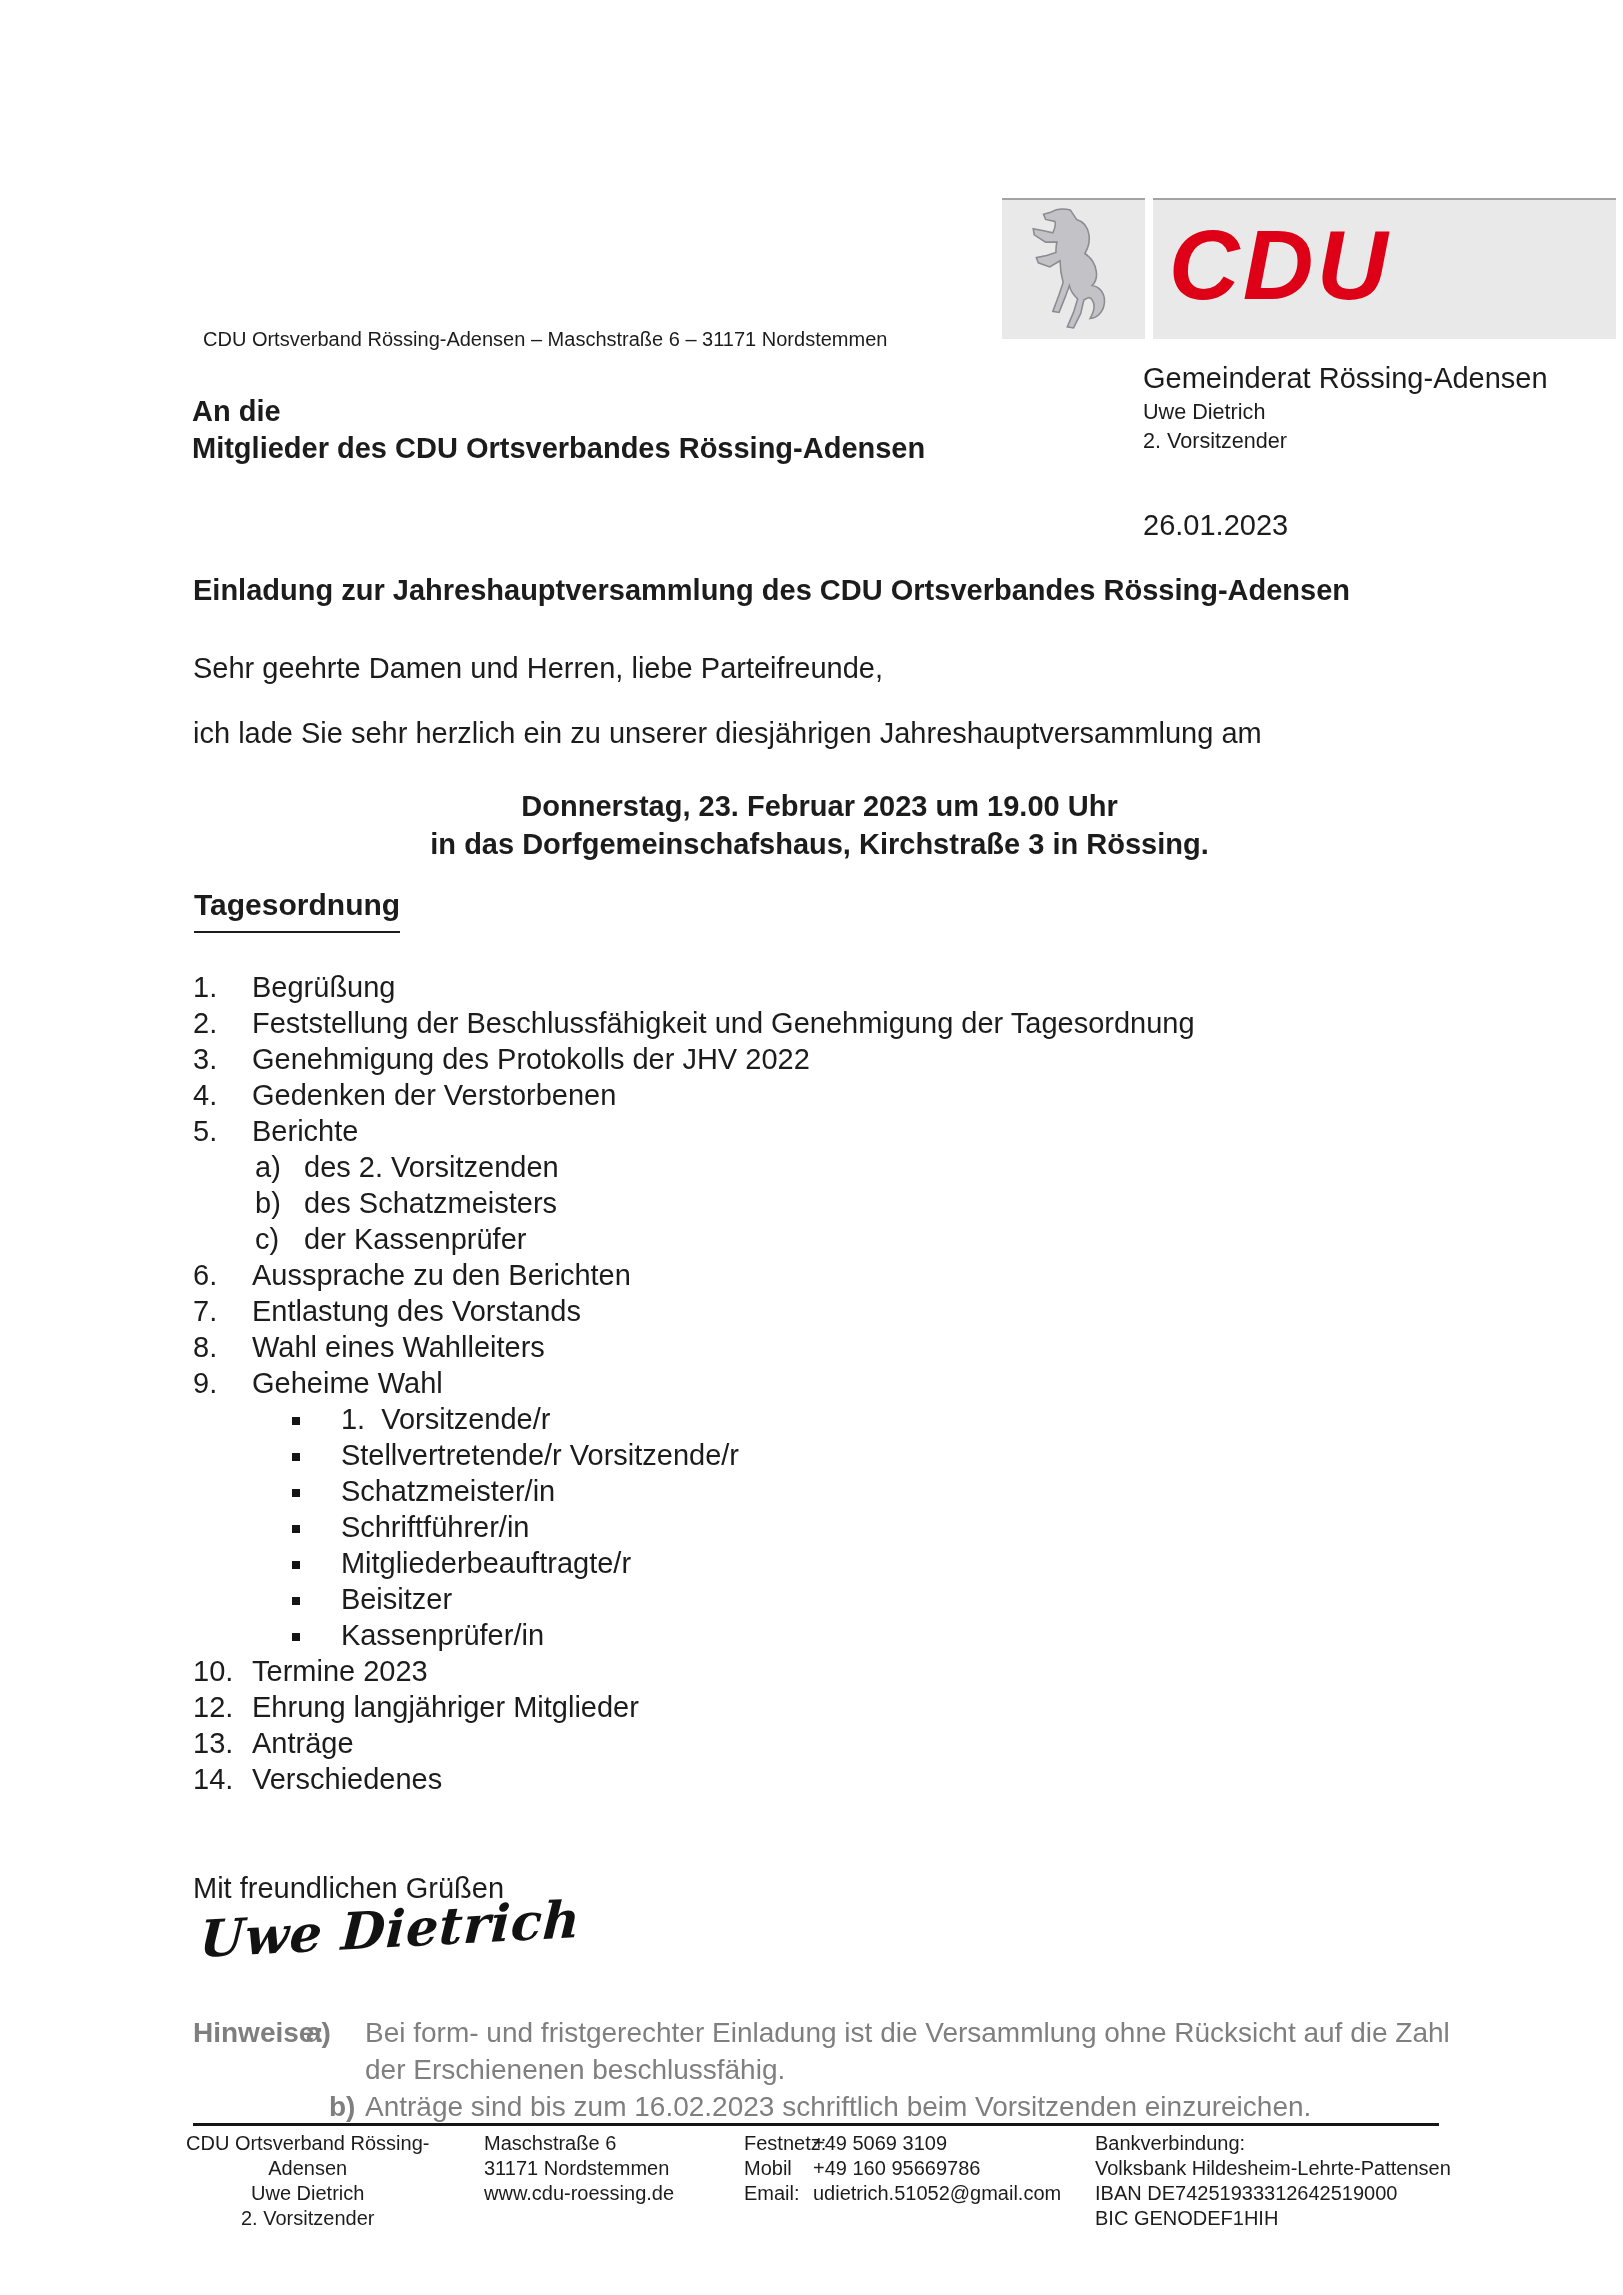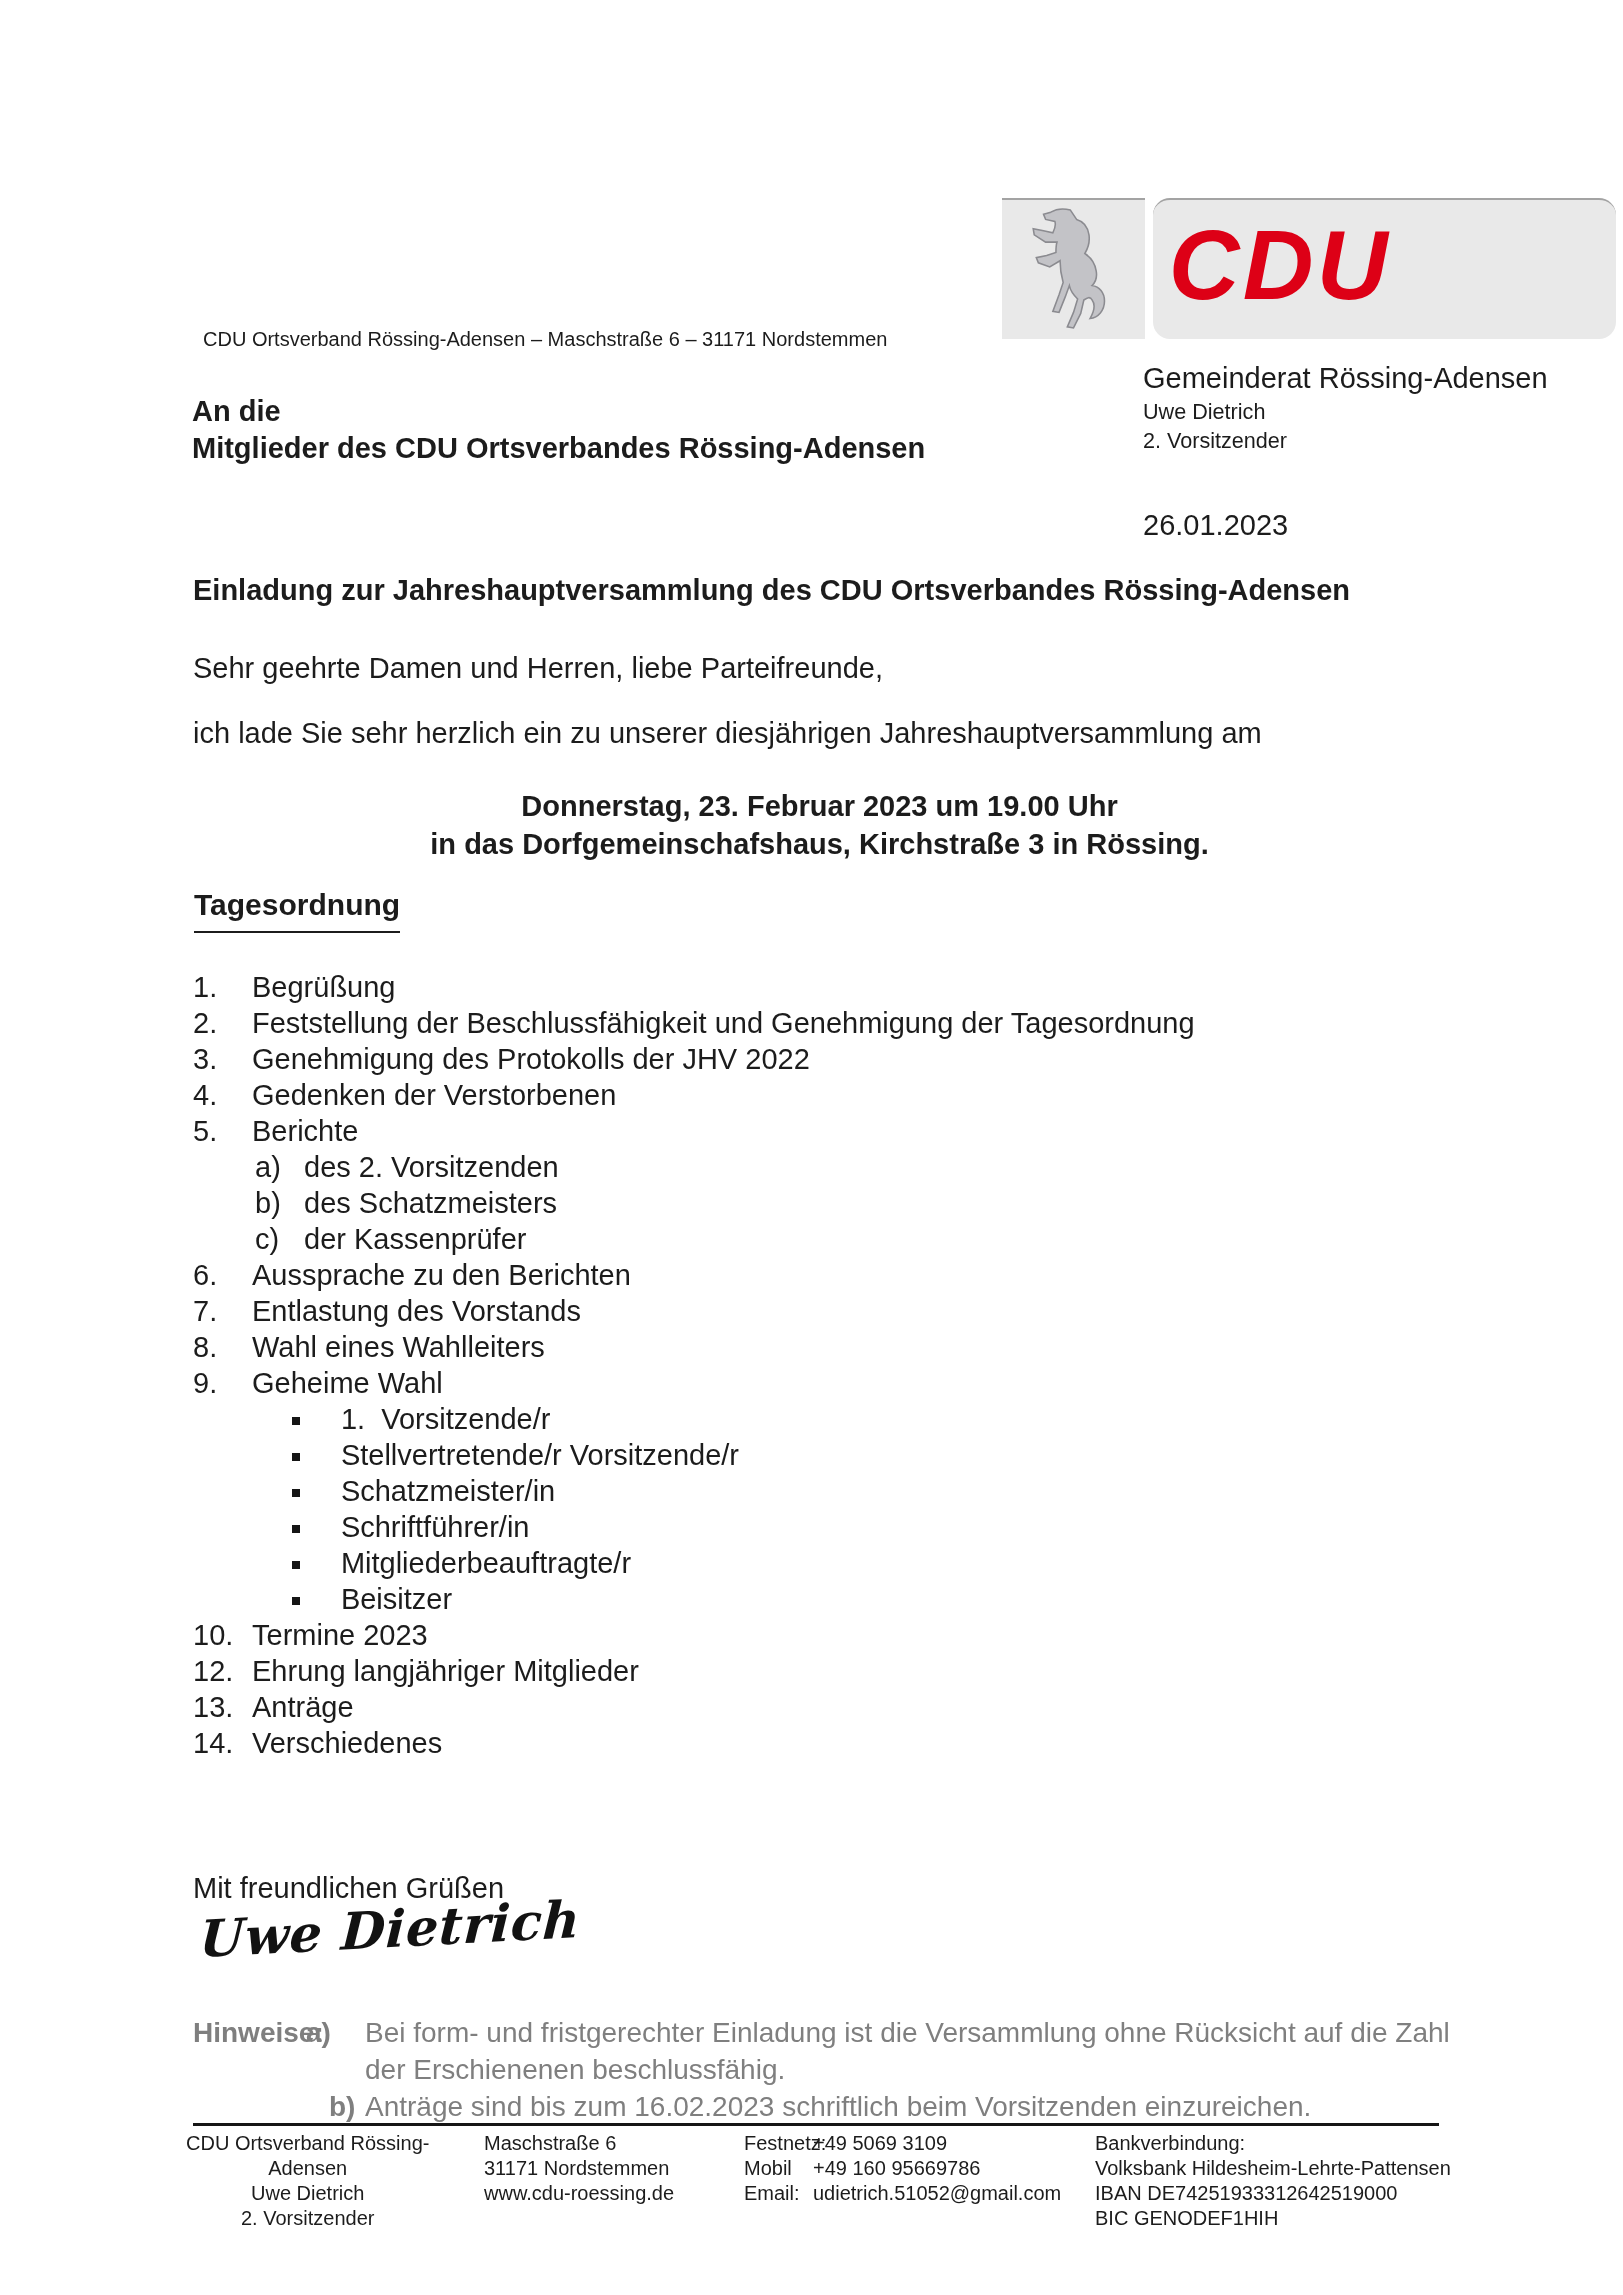--- a/index.html
+++ b/index.html
@@ -3,21 +3,21 @@
 <meta charset="utf-8">
 <style>
   html,body{margin:0;padding:0;background:#ffffff;}
   .page{position:relative;width:1623px;height:2295px;background:#ffffff;overflow:hidden;
         font-family:"Liberation Sans",sans-serif;color:#1c1c1c;}
 
   
   .horse-box{position:absolute;left:1002px;top:198px;width:143px;height:141px;background:#e9e9e9;
              border-top:2.6px solid #a3a3a3;box-sizing:border-box;display:flex;align-items:center;justify-content:center;}
   .cdu-box{position:absolute;left:1153px;top:198px;width:463px;height:141px;background:#e9e9e9;
-           border-top:2.6px solid #a3a3a3;box-sizing:border-box;border-radius:17px;}
+           border-top:2.6px solid #a3a3a3;box-sizing:border-box;}
   .cdu-text{font-style:italic;font-weight:bold;font-size:98px;line-height:130px;
             letter-spacing:3.3px;padding-left:15.7px;color:#dd0016;}
 
   .org{position:absolute;left:1143px;top:359px;}
   .org-title{font-size:29px;line-height:38px;}
   .org-sub{font-size:21.6px;line-height:29px;}
 
   .sender-line{position:absolute;left:203px;top:328px;font-size:20px;white-space:nowrap;}
   .recipient{position:absolute;left:192px;top:393px;font-size:29px;font-weight:bold;line-height:37px;white-space:nowrap;}
   .date{position:absolute;left:1143px;top:509px;font-size:29px;}
@@ -116,20 +116,21 @@
     <div class="row item"><span class="num">6.</span><span>Aussprache zu den Berichten</span></div>
     <div class="row item"><span class="num">7.</span><span>Entlastung des Vorstands</span></div>
     <div class="row item"><span class="num">8.</span><span>Wahl eines Wahlleiters</span></div>
     <div class="row item"><span class="num">9.</span><span>Geheime Wahl</span></div>
     <div class="row bullet"><span class="sq"></span><span class="btxt">1.  Vorsitzende/r</span></div>
     <div class="row bullet"><span class="sq"></span><span class="btxt">Stellvertretende/r Vorsitzende/r</span></div>
     <div class="row bullet"><span class="sq"></span><span class="btxt">Schatzmeister/in</span></div>
     <div class="row bullet"><span class="sq"></span><span class="btxt">Schriftführer/in</span></div>
     <div class="row bullet"><span class="sq"></span><span class="btxt">Mitgliederbeauftragte/r</span></div>
     <div class="row bullet"><span class="sq"></span><span class="btxt">Beisitzer</span></div>
+    <div class="row bullet"><span class="sq"></span><span class="btxt">Kassenprüfer/in</span></div>
     <div class="row item"><span class="num">10.</span><span>Termine 2023</span></div>
     <div class="row item"><span class="num">12.</span><span>Ehrung langjähriger Mitglieder</span></div>
     <div class="row item"><span class="num">13.</span><span>Anträge</span></div>
     <div class="row item"><span class="num">14.</span><span>Verschiedenes</span></div>
   </div>
 
   <div class="closing">Mit freundlichen Grüßen</div>
   <div class="signature">Uwe Dietrich</div>
 
   <div class="notes">

